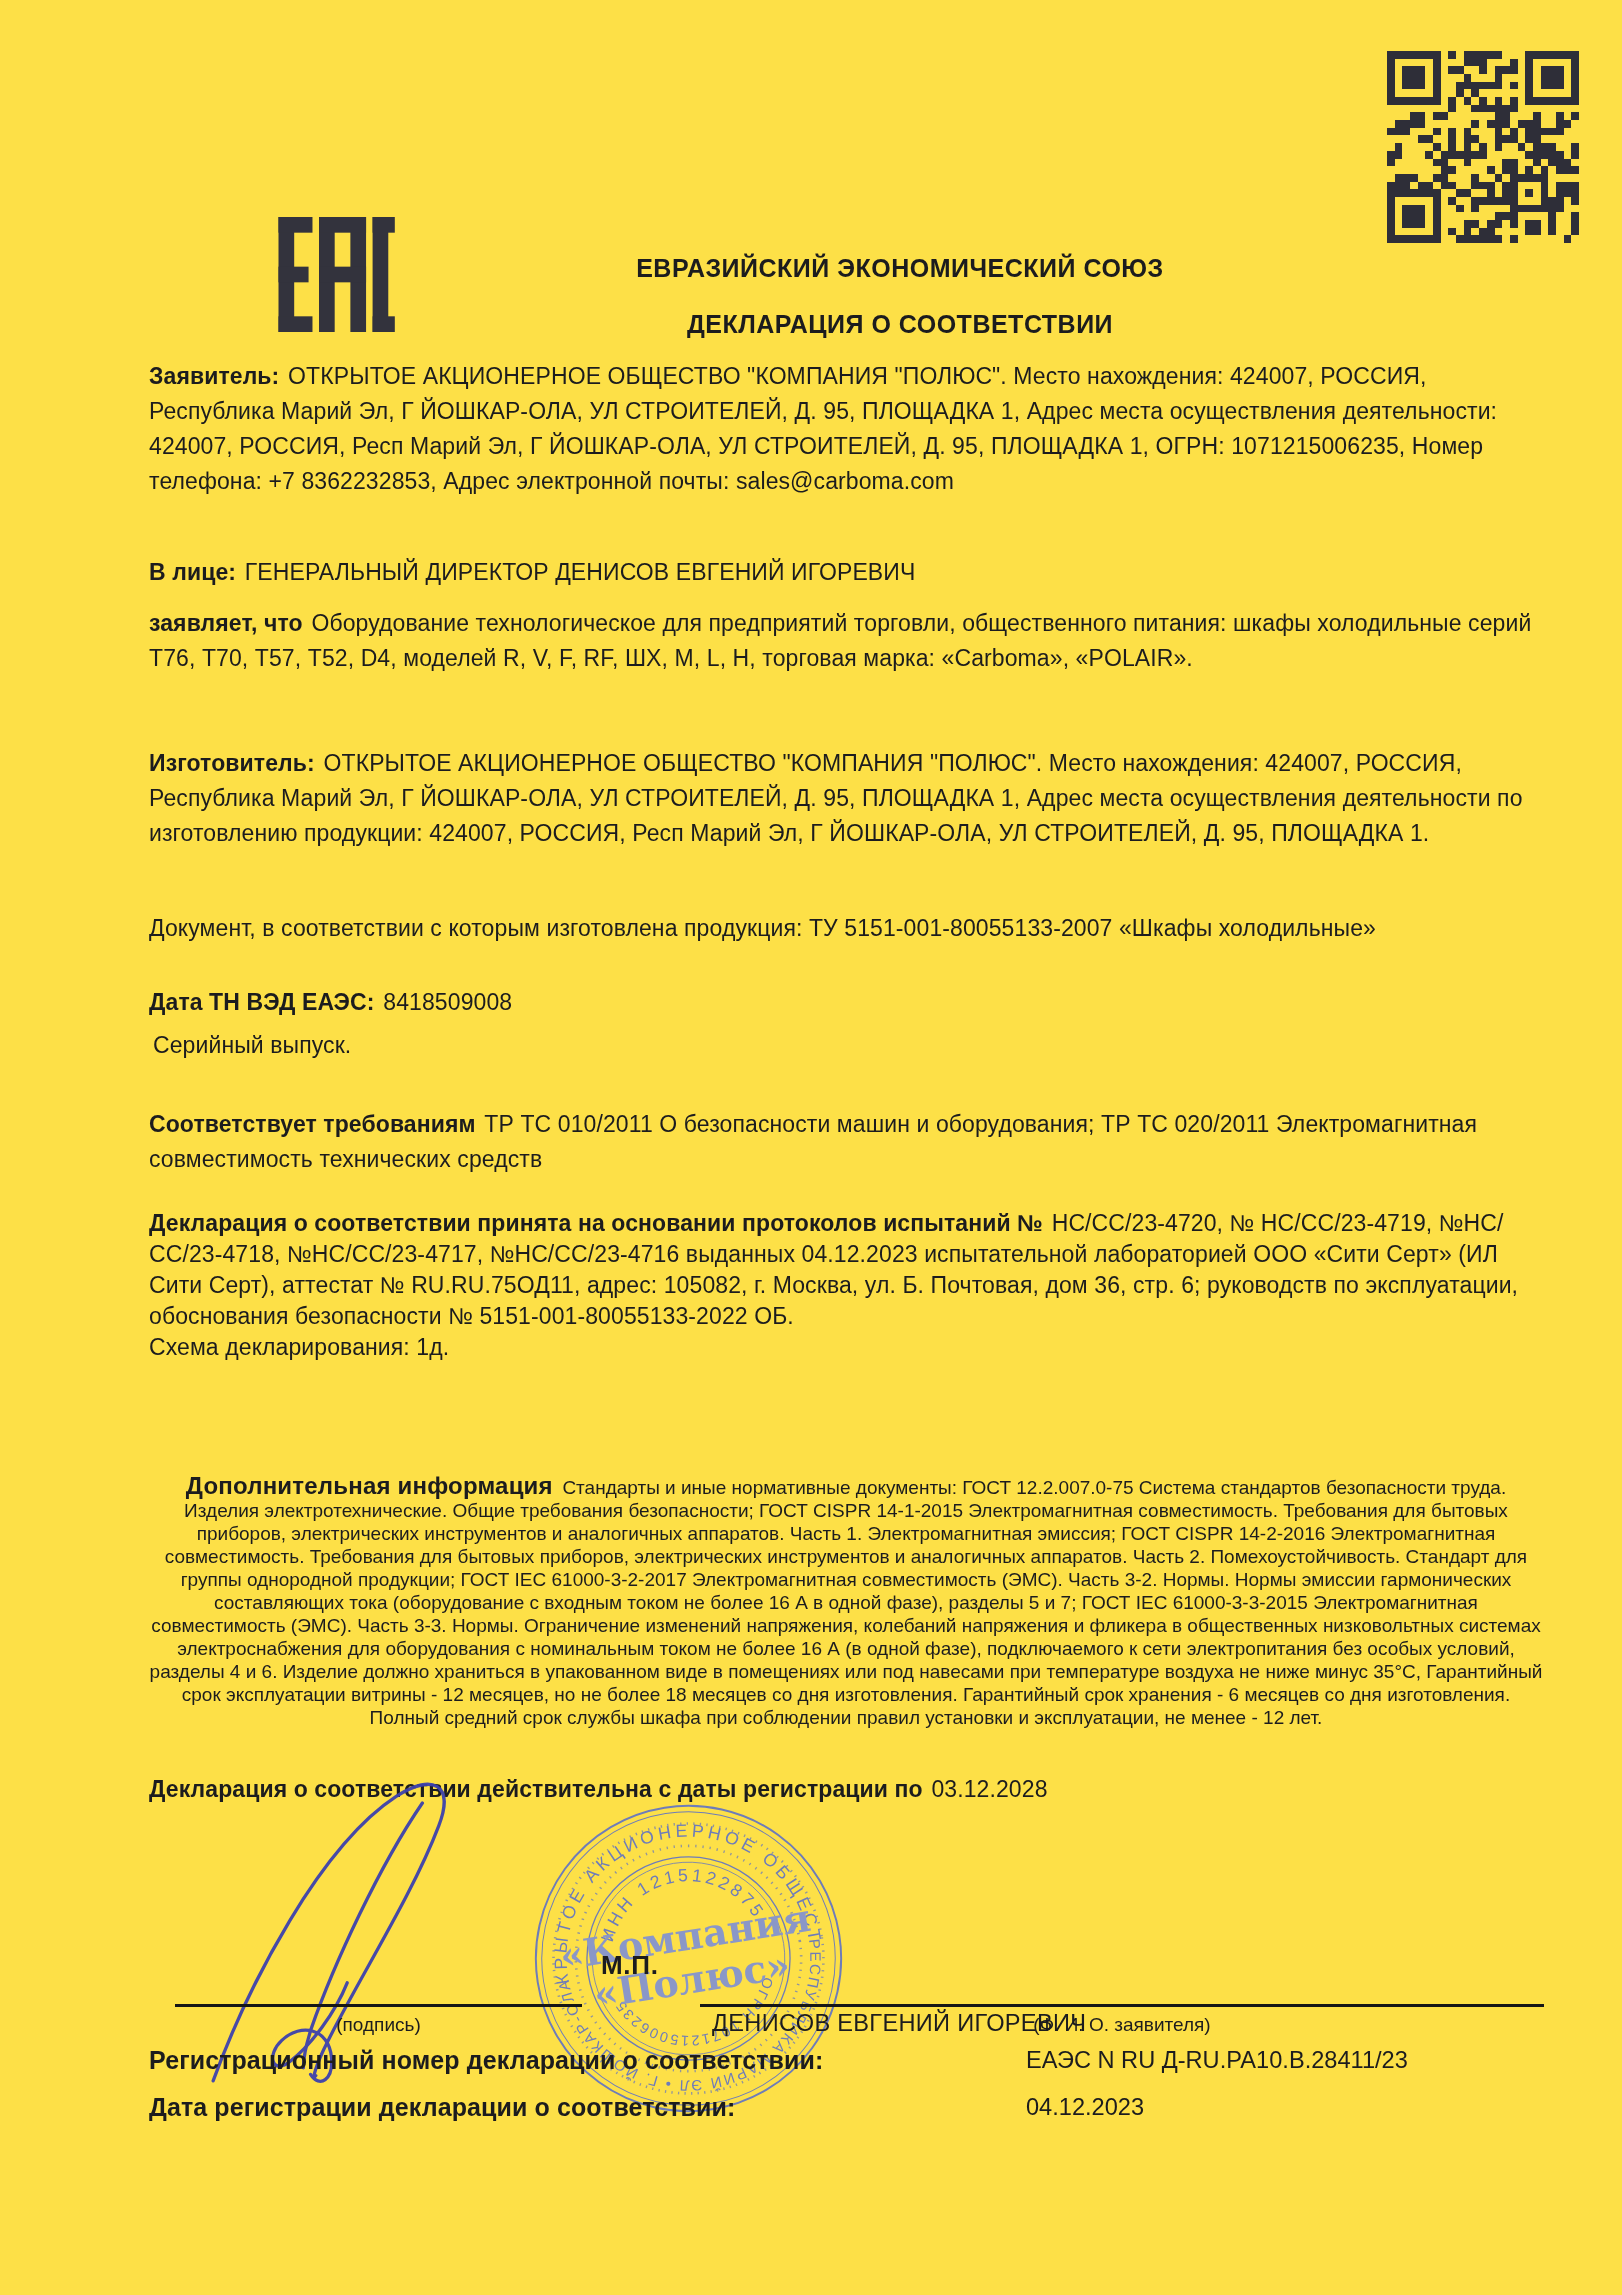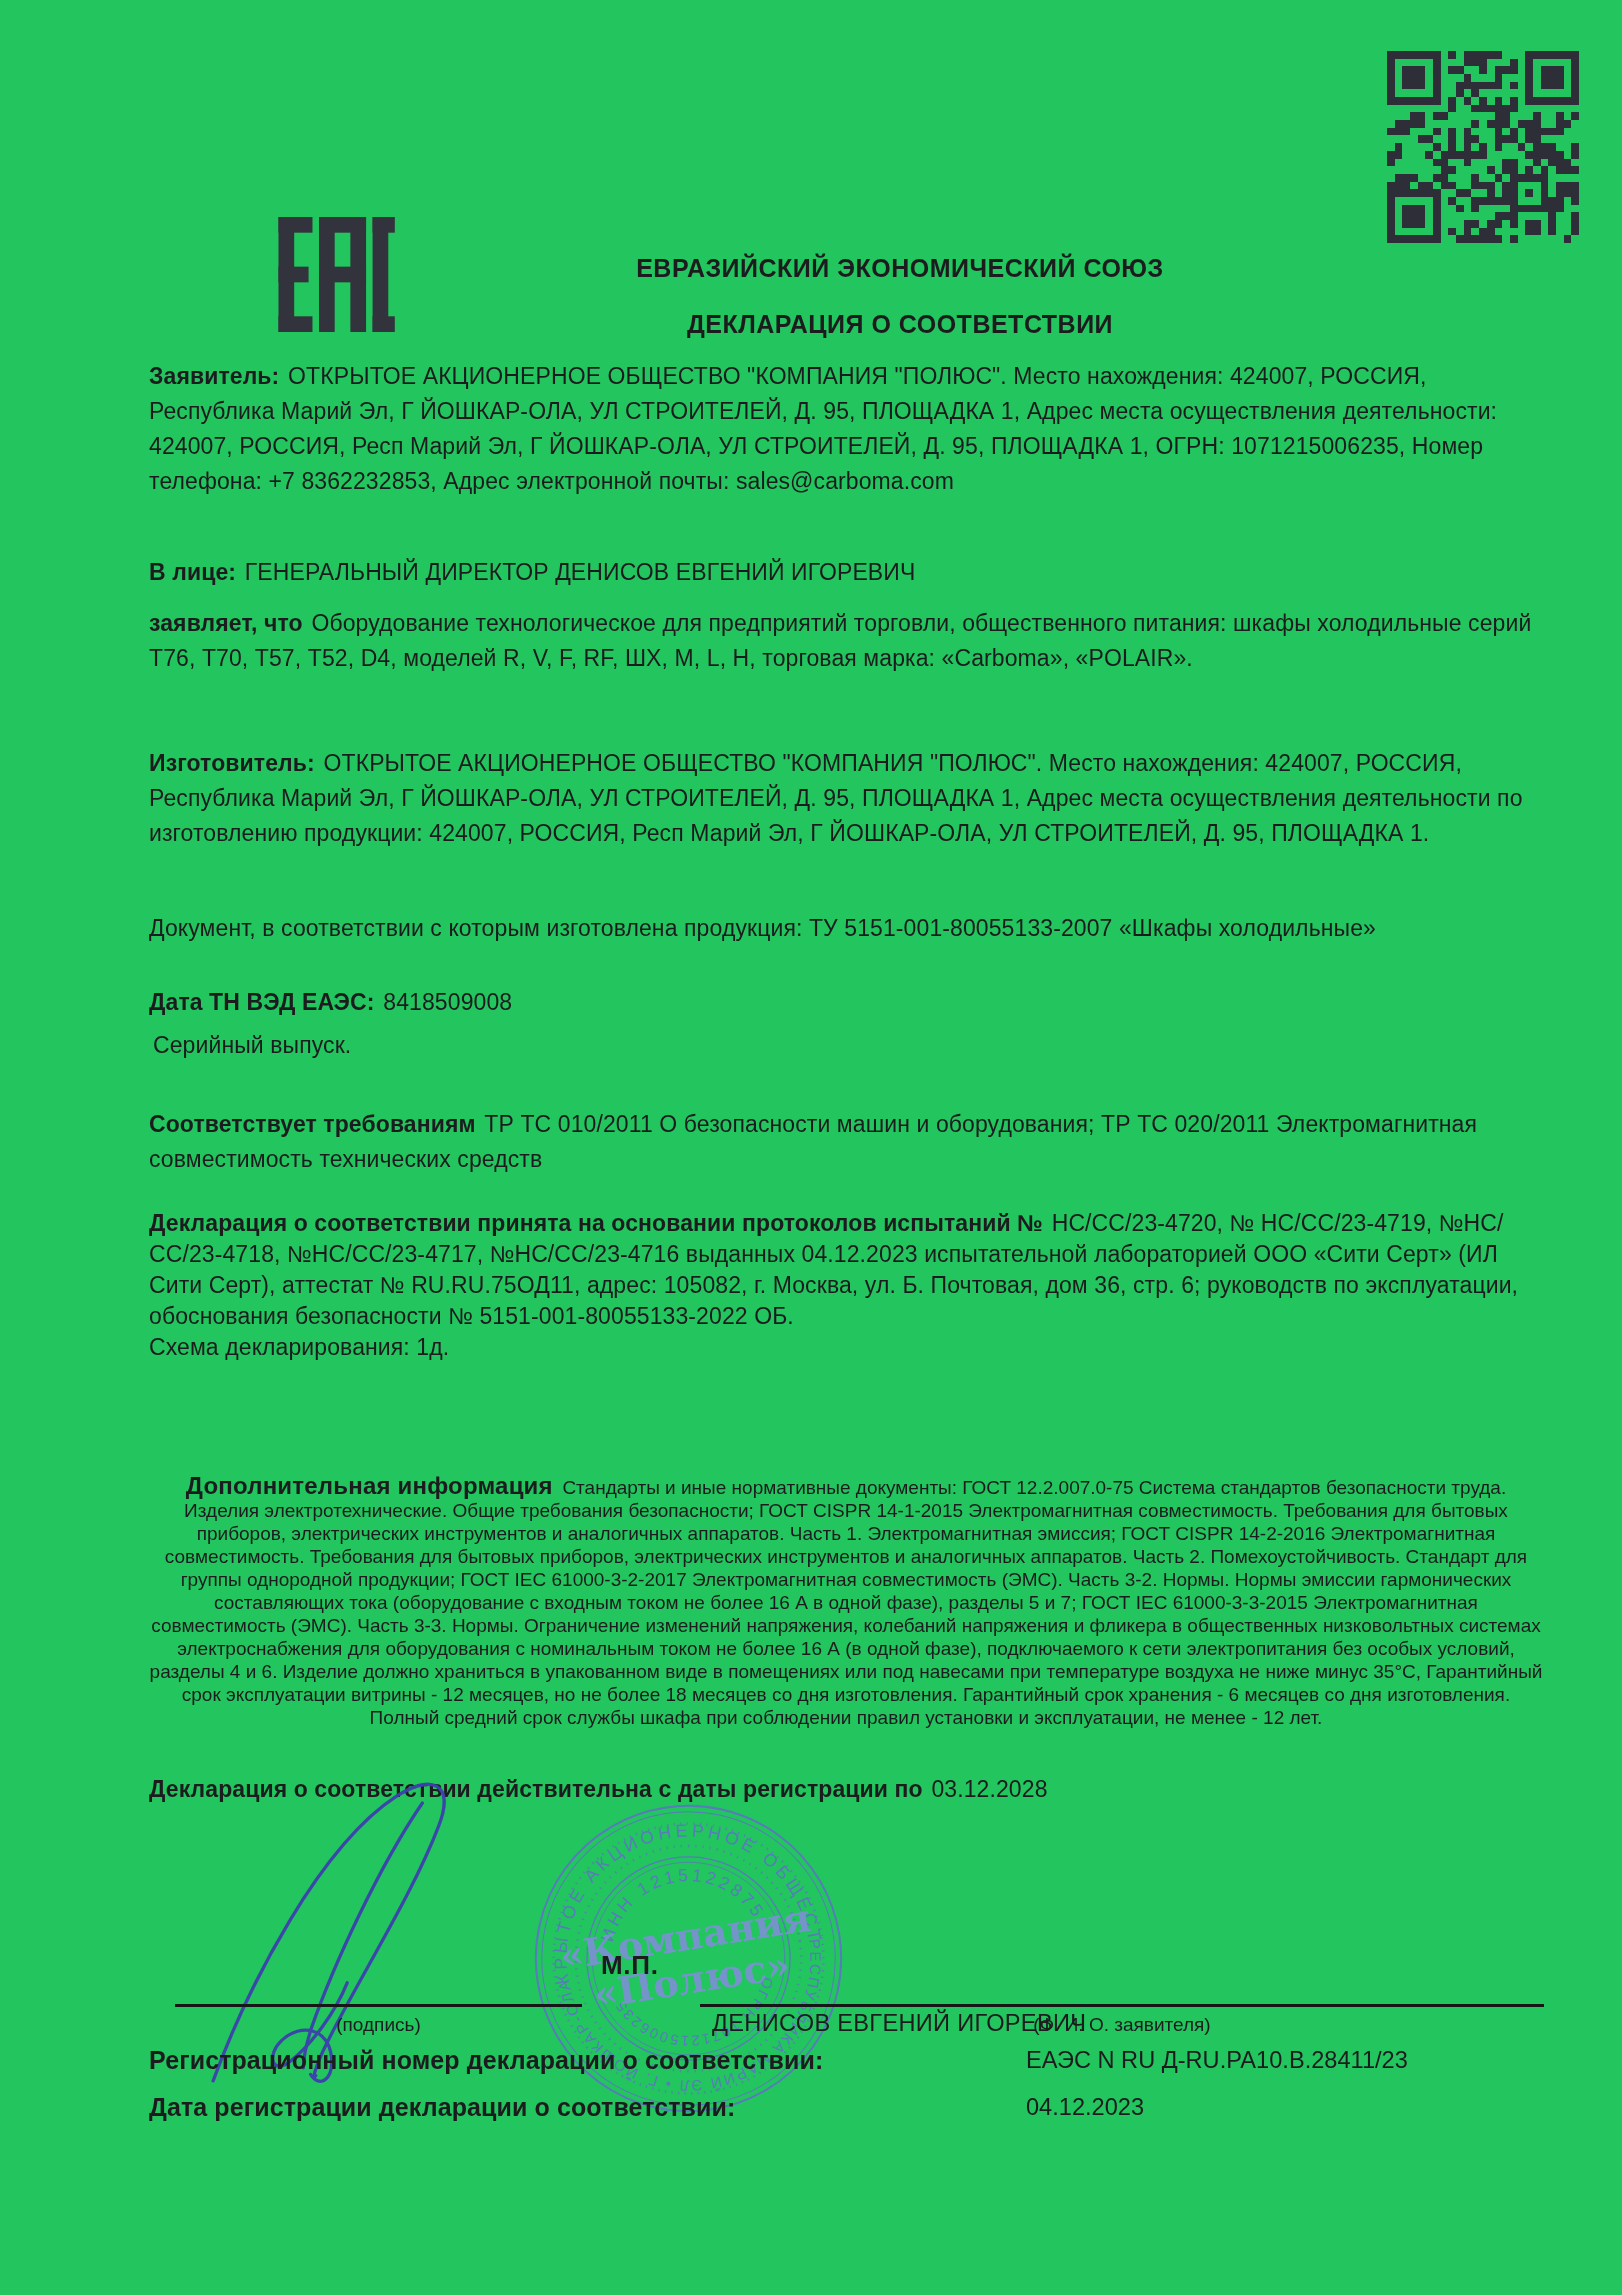--- a/index.html
+++ b/index.html
@@ -1,19 +1,19 @@
 <!DOCTYPE html>
 <html style="font-size:10.5px"><head>
 <meta charset="utf-8">
 <style>
   html,body{margin:0;padding:0;background:#9a9a9a;}
   .page{
     position:relative;
     width:1623px;height:2295px;
-    background:#22c55e;
+    background:#fde047;
     font-family:"Liberation Sans",sans-serif;
     color:#1c1c1e;
     overflow:hidden;
   }
   .abs{position:absolute;}
   .body-par{font-size:23px;line-height:35px;letter-spacing:0.1px;}
   .b{font-weight:bold;}
   .lbl{font-weight:bold;margin-right:.38em;}
   .center{text-align:center;}
   .title{font-size:25px;font-weight:bold;letter-spacing:0.5px;}

